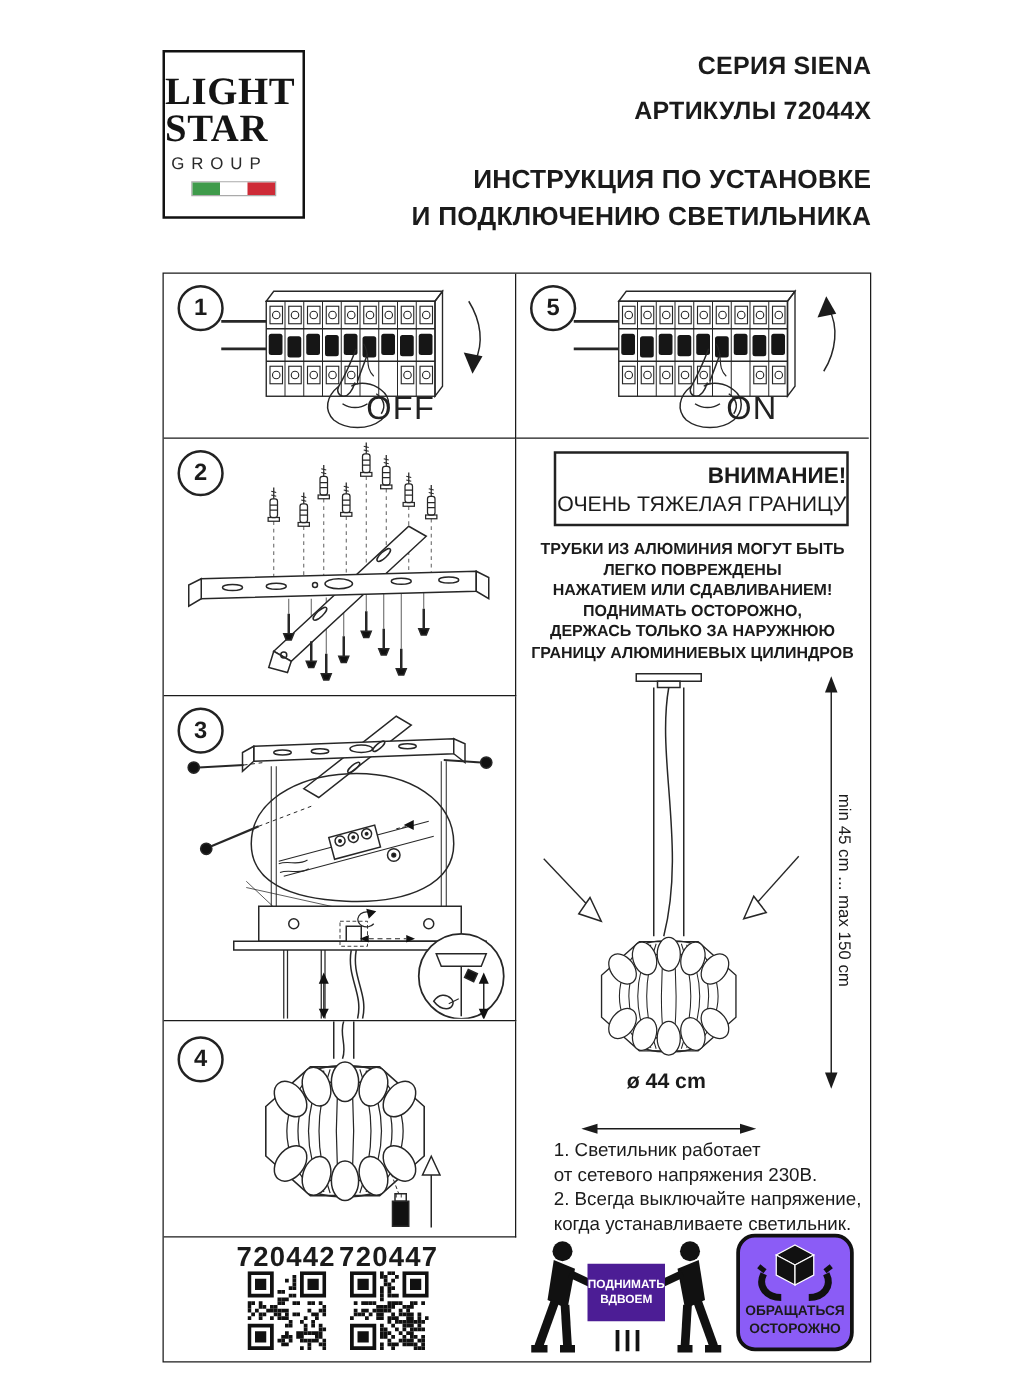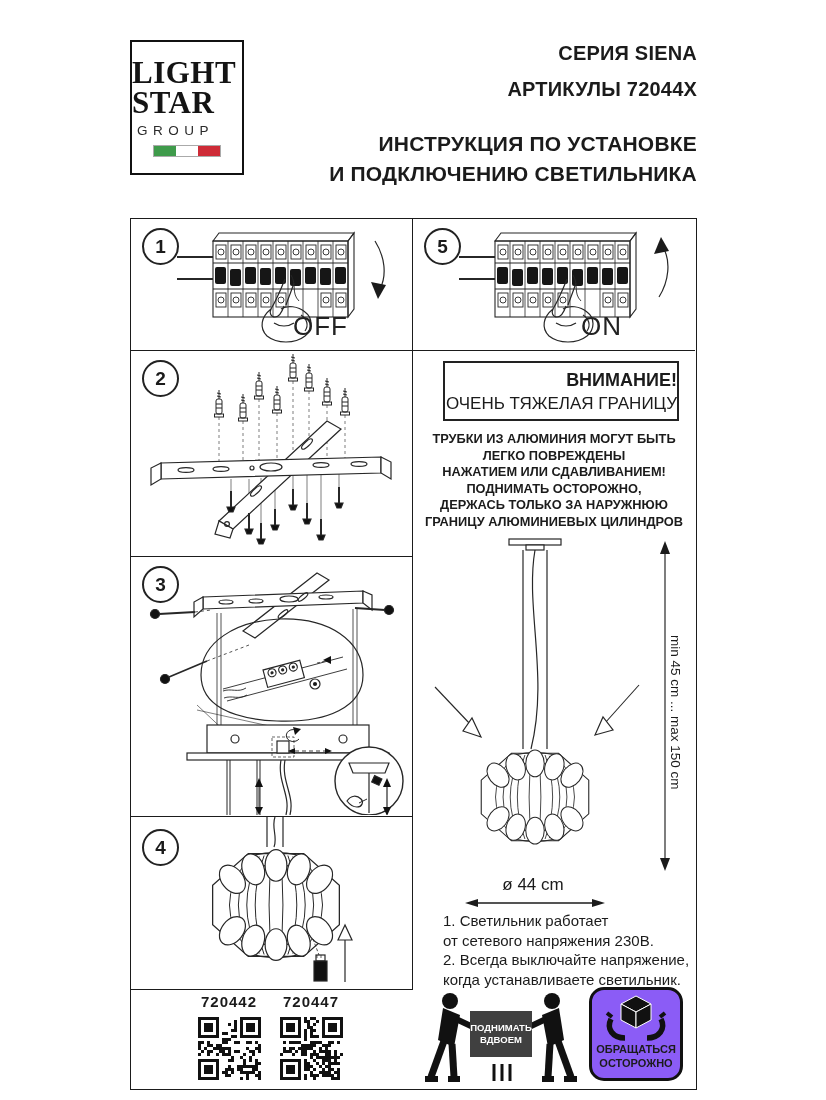--- a/index.html
+++ b/index.html
@@ -36,32 +36,32 @@
   .onoff{position:absolute;font-size:26px;letter-spacing:1px;color:#222;}
   svg{display:block;}
   .lineart{stroke:#272727;fill:none;stroke-width:1.2;}
 
   
   .warnbox{left:30px;top:10px;width:236px;height:60px;border:2px solid #222;text-align:right;box-sizing:border-box;padding-top:7px;}
   .warn1{font-size:18px;font-weight:bold;}
   .warn2{font-size:17px;margin-top:3px;}
   .warnbody{left:6px;top:80px;width:270px;text-align:center;font-weight:bold;font-size:12.8px;line-height:16.5px;}
   .dimlabel{transform:rotate(90deg);transform-origin:0 0;font-size:13.5px;white-space:nowrap;color:#1b1b1b;}
-  .dia{left:0;top:524px;width:240px;text-align:center;font-size:17px;font-weight:400;}
+  .dia{left:0;top:504px;width:240px;text-align:center;font-size:17px;font-weight:700;}
   .notes{left:30px;top:560px;width:250px;font-size:15px;line-height:19.5px;}
 
   
-  .liftsign{left:47px;top:22px;width:62px;height:46px;background:#404040;color:#fff;display:flex;flex-direction:column;
+  .liftsign{left:47px;top:22px;width:62px;height:46px;background:#4c1d95;color:#fff;display:flex;flex-direction:column;
             align-items:center;justify-content:center;font-weight:bold;font-size:9.5px;line-height:12px;text-align:center;}
   .carebox{left:176px;top:636px;width:94px;height:94px;border:3px solid #111;border-radius:15px;box-sizing:border-box;
            text-align:center;padding-top:5px;background:#8b5cf6;}
   .caretext{font-size:11px;font-weight:bold;line-height:13.5px;margin-top:2px;}
 
   
-  .qrlabel{position:absolute;top:3px;width:84px;text-align:center;font-size:15px;font-weight:600;letter-spacing:1px;}
+  .qrlabel{position:absolute;top:3px;width:84px;text-align:center;font-size:22px;font-weight:600;letter-spacing:1px;}
   .qrbox{position:absolute;top:27px;width:63px;height:63px;}
 </style>
 </head>
 <body>
 
 <svg width="0" height="0" style="position:absolute">
   <defs>
 
     <g id="sym-breaker" stroke="#272727" fill="none" stroke-width="1.1">
       <polygon points="40,14 46,6 181,6 175,14"></polygon>

